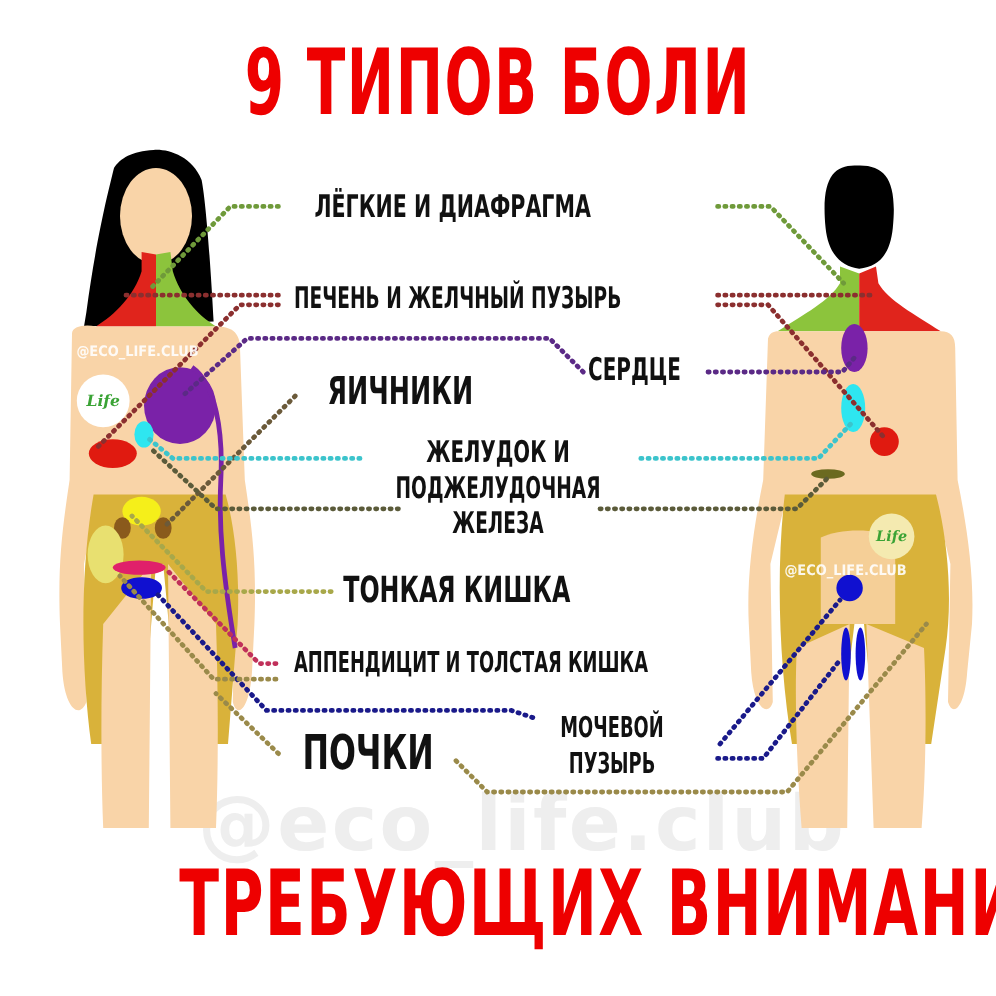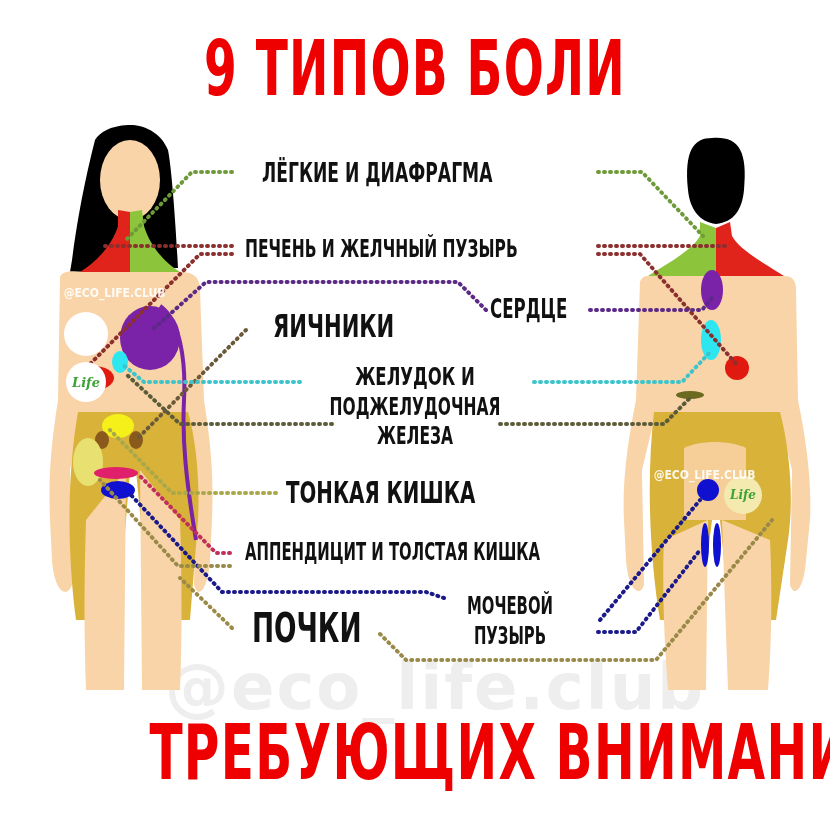--- a/index.html
+++ b/index.html
@@ -25,21 +25,20 @@
       white-space: nowrap; z-index: 0;
     }
     .small-wm {
       position: absolute; color: #ffffff; font-size: 12px; font-weight: bold;
       font-family: "DejaVu Sans", sans-serif; opacity: 0.9; white-space: nowrap;
     }
     .life-badge {
       position: absolute; border-radius: 50%; display: flex; align-items: center;
       justify-content: center; color: #3aa335; font-style: italic; font-weight: bold;
       font-family: "DejaVu Serif", serif;
-      margin-top: 48px;
     }
   </style>
 </head>
 <body>
 
 <div class="watermark">@eco_life.club</div>
 
 <svg class="diagram" width="830" height="830" viewBox="0 0 830 830">
   <defs>
     <pattern id="none" width="1" height="1"></pattern>

